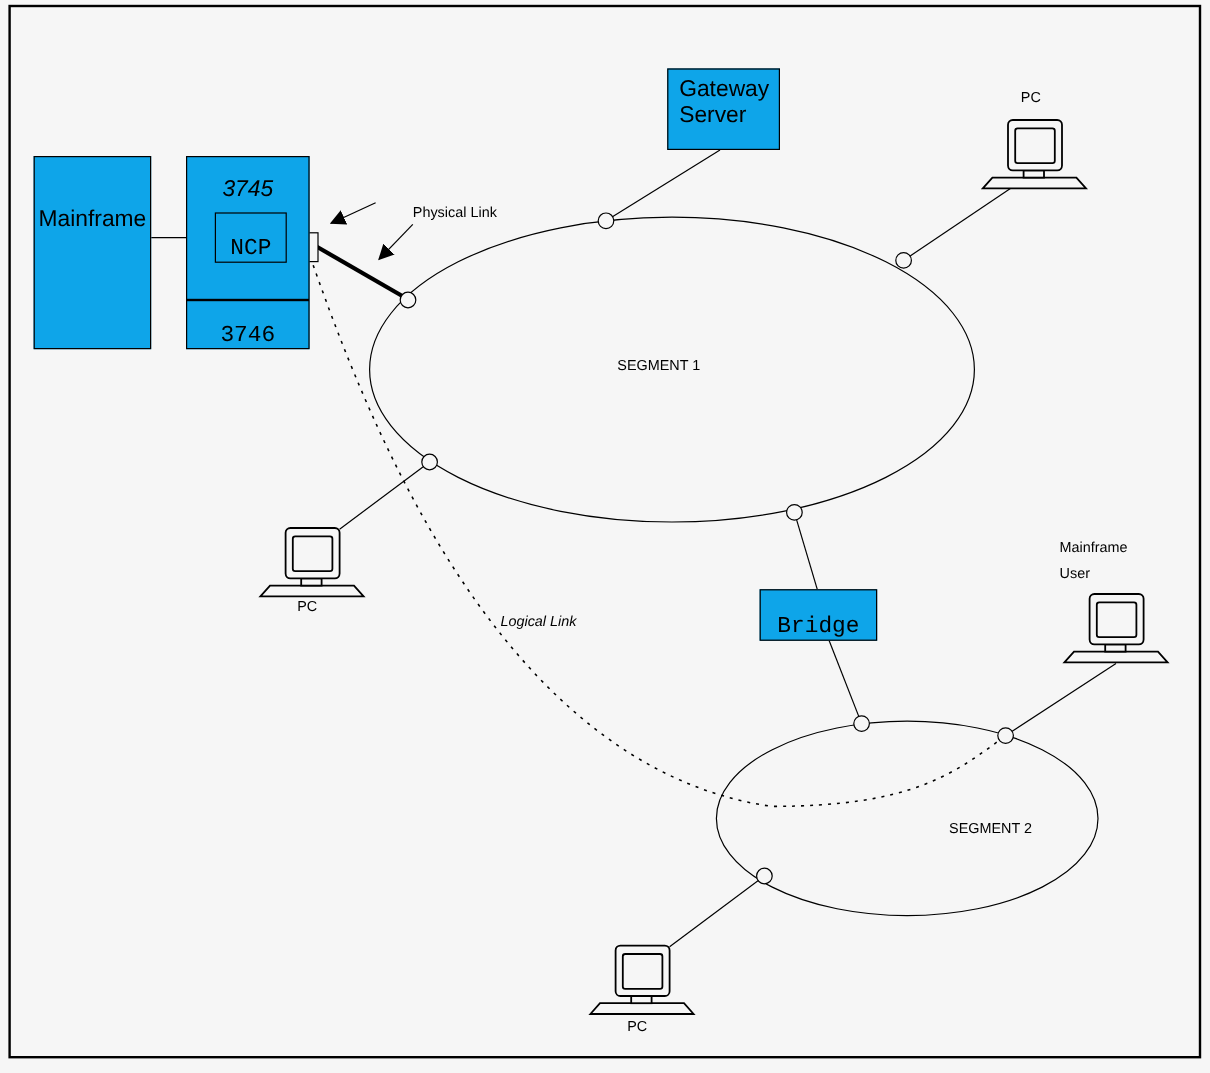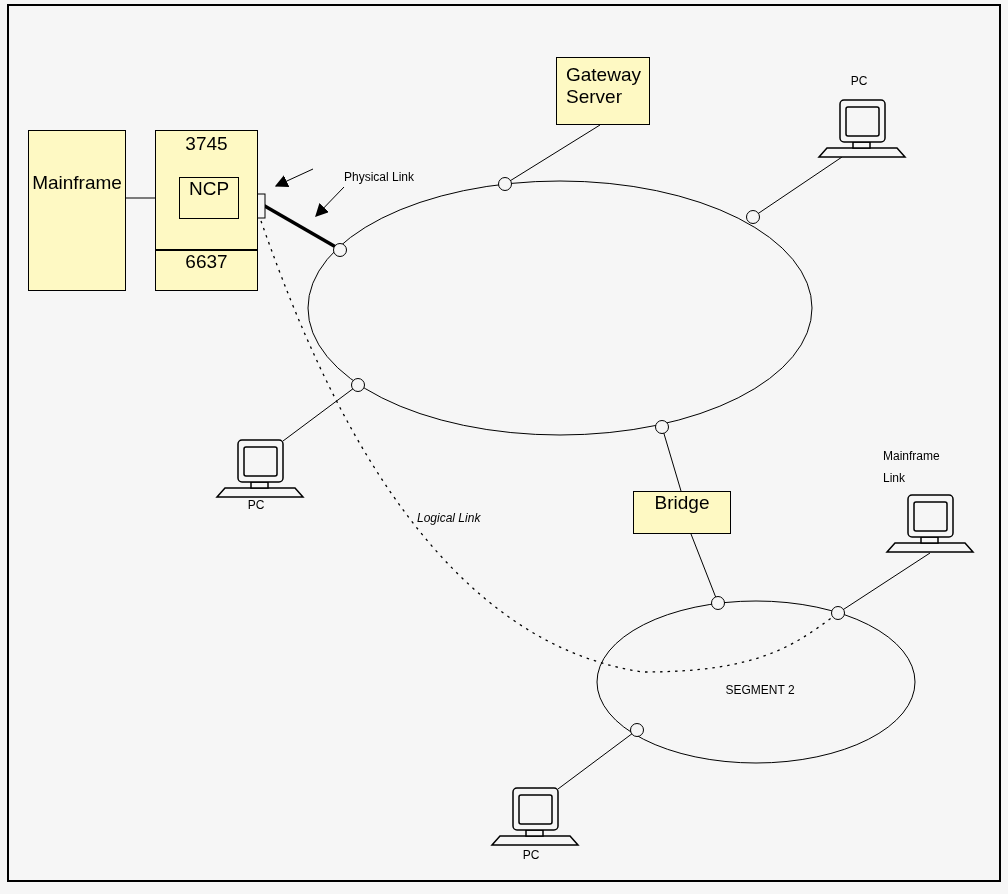--- a/index.html
+++ b/index.html
@@ -27,28 +27,29 @@
   }
   #wires {
     position: absolute;
     left: 0;
     top: 0;
   }
   .box {
     position: absolute;
     border: 1px solid #000;
     box-sizing: border-box;
-    background: #fef9c3;
+    background: #0ea5e9;
     font-size: 19px;
     line-height: 22px;
   }
   .box.center {
     display: flex;
-    align-items: flex-start;
+    align-items: flex-end;
     justify-content: center;
+    font-family: Liberation Mono, monospace;
   }
   .label {
     position: absolute;
     font-size: 12px;
     line-height: 22px;
     white-space: nowrap;
   }
   .label.centered {
     text-align: center;
   }
@@ -110,52 +111,53 @@
     <use href="#pc-shape" x="217" y="440"></use>
     <use href="#pc-shape" x="492" y="788"></use>
     <use href="#pc-shape" x="887" y="495"></use>
   </svg>
 
   <div class="box" style="left:28px; top:130px; width:98px; height:161px;">
     <div class="tcenter" style="margin-top:41px;">Mainframe</div>
   </div>
 
   <div class="box" style="left:155px; top:130px; width:103px; height:120px;">
-    <div class="tcenter" style="margin-top:2px;">3745</div>
+    <div class="tcenter" style="margin-top:16px;font-style:italic;">3745</div>
   </div>
 
   <div class="box center" style="left:179px; top:177px; width:60px; height:42px;">
     <span>NCP</span>
   </div>
 
   <div class="box center" style="left:155px; top:250px; width:103px; height:41px;">
-    <span>6637</span>
+    <span>3746</span>
   </div>
 
   <div class="box" style="left:556px; top:57px; width:94px; height:68px; padding:6px 0 0 9px;">
     <div>Gateway</div>
     <div>Server</div>
   </div>
 
   <div class="box center" style="left:633px; top:491px; width:98px; height:43px;">
     <span>Bridge</span>
   </div>
 
 
   <div class="label" style="left:344px; top:166px;text-align:right;">Physical Link</div>
 
   <div class="label" style="left:417px; top:507px;font-style:italic;">Logical Link</div>
 
+  <div class="label centered" style="left:449px; top:293px; width:200px;">SEGMENT 1</div>
 
-  <div class="label centered" style="left:660px; top:679px; width:200px;">SEGMENT 2</div>
+  <div class="label centered" style="left:660px; top:679px; width:200px;text-align:right;">SEGMENT 2</div>
 
   <div class="label centered" style="left:809px; top:70px; width:100px;">PC</div>
 
   <div class="label centered" style="left:206px; top:494px; width:100px;">PC</div>
 
   <div class="label centered" style="left:481px; top:844px; width:100px;">PC</div>
 
   <div class="label" style="left:883px; top:445px;">
     <div>Mainframe</div>
-    <div>Link</div>
+    <div>User</div>
   </div>
 
 </div>
 
 </body></html>

